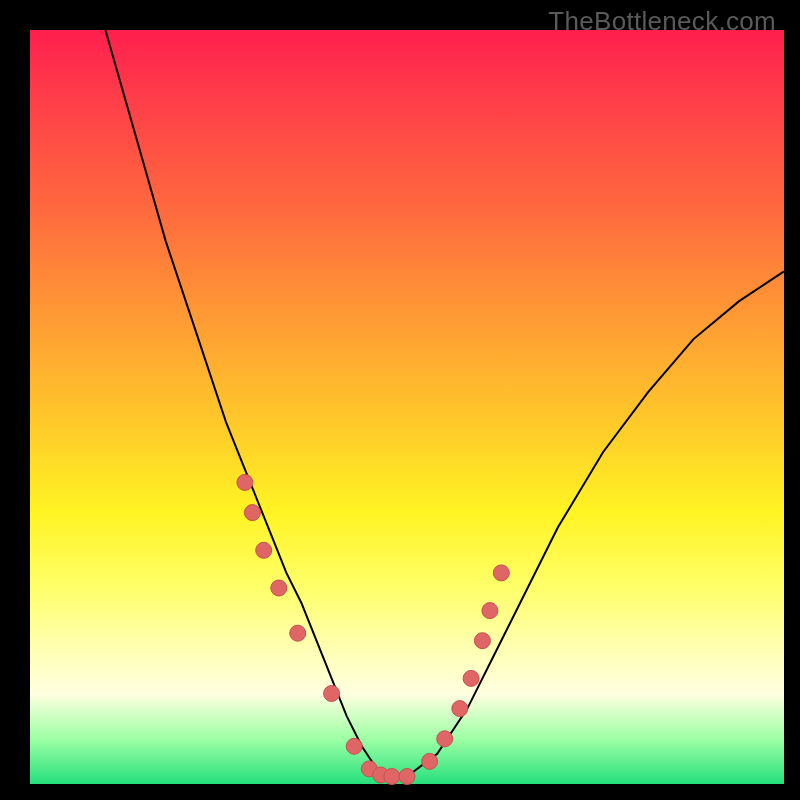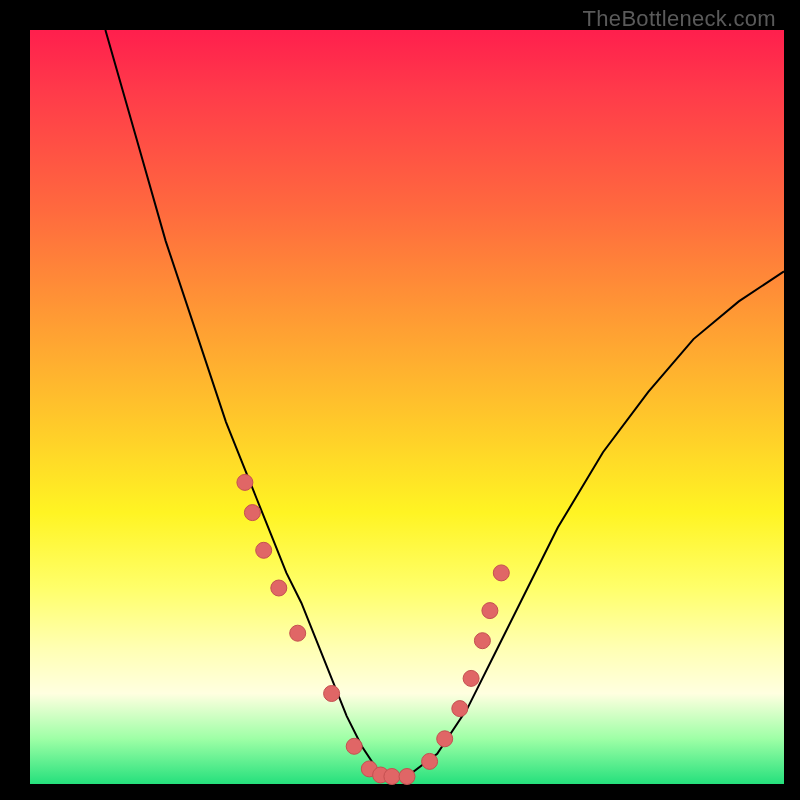--- a/index.html
+++ b/index.html
@@ -9,21 +9,21 @@
     height: 800px;
     background: #000;
     position: relative;
     font-family: Arial, sans-serif;
   }
   .attribution {
     position: absolute;
     top: 6px;
     right: 24px;
     color: #5a5a5a;
-    font-size: 22px;
+    font-size: 26px;
     font-weight: 500;
     letter-spacing: 0.3px;
   }
   .plot-area {
     position: absolute;
     left: 30px;
     top: 30px;
     width: 754px;
     height: 754px;
     

